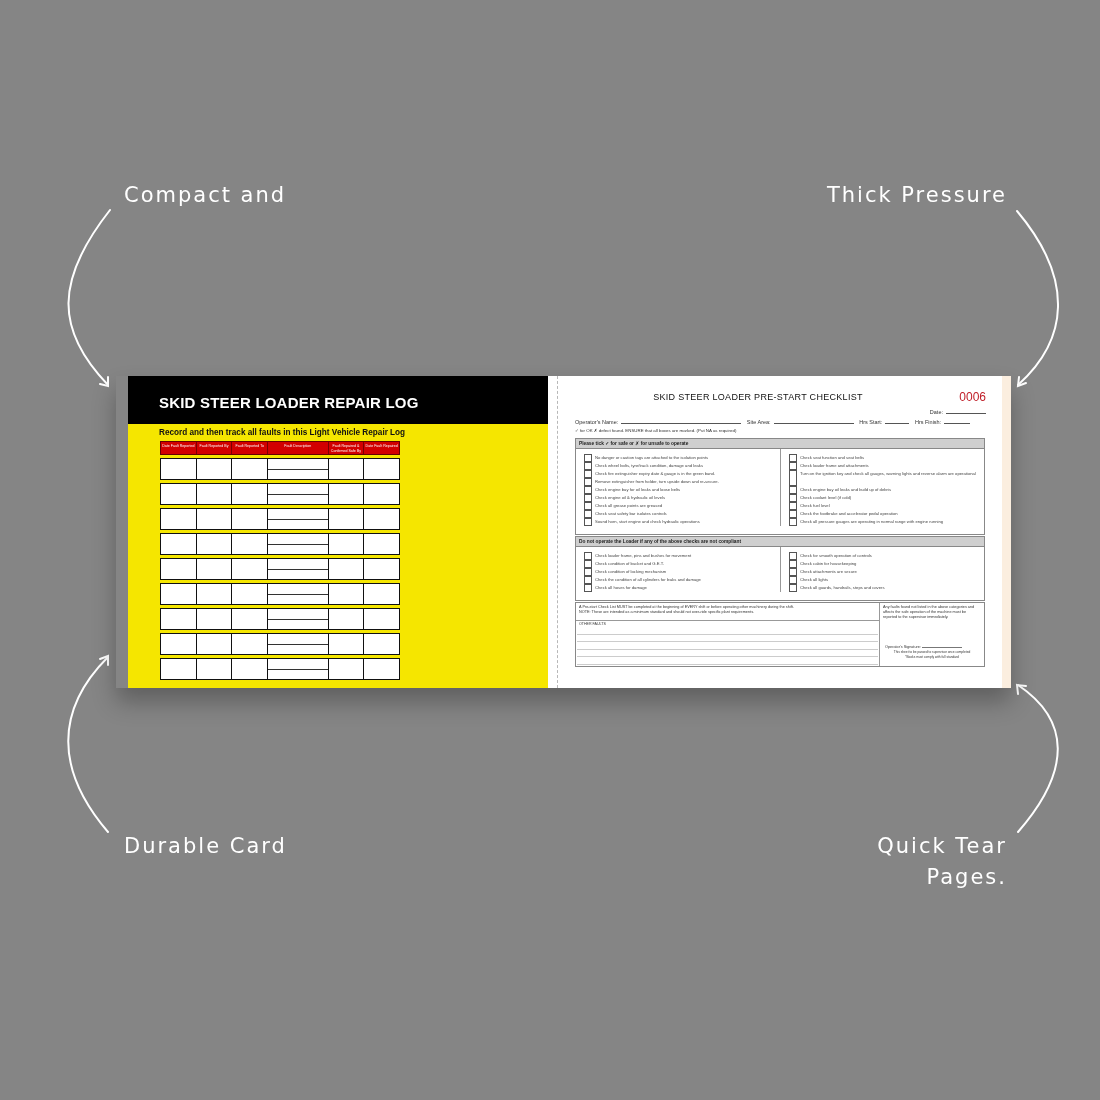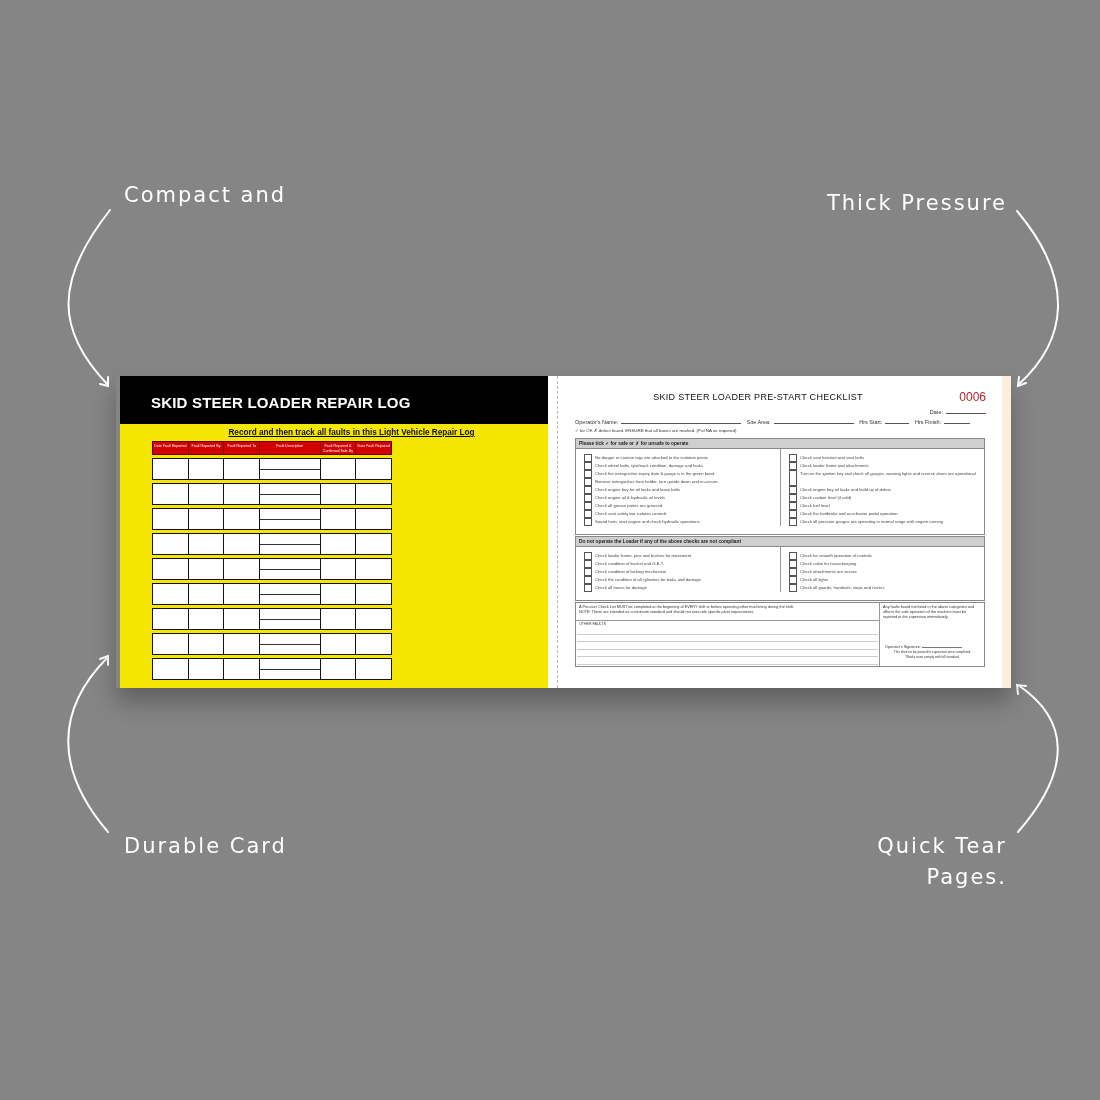--- a/index.html
+++ b/index.html
@@ -3,31 +3,31 @@
 <meta charset="utf-8">
 <style>
   * { box-sizing: border-box; margin: 0; padding: 0; }
   html, body { width: 1100px; height: 1100px; overflow: hidden; }
   body { background: #858585; font-family: "Liberation Sans", sans-serif; position: relative; }
 
   .callout { position: absolute; color: #ffffff; font-family: "DejaVu Sans", sans-serif; font-size: 21px; letter-spacing: 2px; line-height: 31px; font-weight: 400; }
   .callout.left { text-align: right; }
   .callout.right { text-align: right; }
   #c-tl { left: 124px; top: 180px; }
-  #c-tr { right: 93px; top: 188px; }
+  #c-tr { right: 93px; top: 180px; }
   #c-bl { left: 124px; top: 831px; }
   #c-br { right: 93px; top: 831px; }
 
   svg.arrows { position: absolute; left: 0; top: 0; width: 1100px; height: 1100px; pointer-events: none; }
 
   
   .book { position: absolute; left: 116px; top: 376px; width: 895px; height: 312px; box-shadow: 0 14px 22px rgba(0,0,0,0.28); }
-  .cover { position: absolute; left: 4px; top: 0; width: 432px; height: 312px; background: #f5e600; text-decoration: underline; }
+  .cover { position: absolute; left: 12px; top: 0; width: 432px; height: 312px; background: #f5e600; }
   .cover-head { height: 48px; background: #000; color: #fff; font-weight: 700; font-size: 15px; padding: 18px 0 0 31px; letter-spacing: 0.2px; }
-  .cover-sub { font-size: 8.2px; font-weight: 700; color: #111; margin: 4px 0 0 31px; height: 12px; text-align: center; }
+  .cover-sub { font-size: 8.2px; font-weight: 700; color: #111; margin: 4px 0 0 31px; height: 12px; }
   .rlog { position: absolute; left: 32px; top: 65px; width: 240px; }
   .rlog-head { display: flex; height: 14px; border: 1px solid #600; background: #d20000; }
   .rlog-head div { color: #fff; font-size: 3.6px; text-align: center; line-height: 4.5px; padding-top: 2px; border-right: 1px solid #7a0000; }
   .rlog-head div:last-child { border-right: none; }
   .w1 { width: 36px; } .w2 { width: 36px; } .w3 { width: 36px; } .w4 { width: 61px; } .w5 { width: 36px; } .w6 { width: 35px; }
   .rlog-row { display: flex; height: 22px; border: 1.5px solid #111; background: #fff; margin-top: 3px; }
   .rlog-row > div { border-right: 1.5px solid #111; height: 100%; }
   .rlog-row > div:last-child { border-right: none; }
   .rlog-row .desc { position: relative; }
   .rlog-row .desc::after { content: ""; position: absolute; left: 0; right: 0; top: 50%; border-top: 1px solid #333; }

